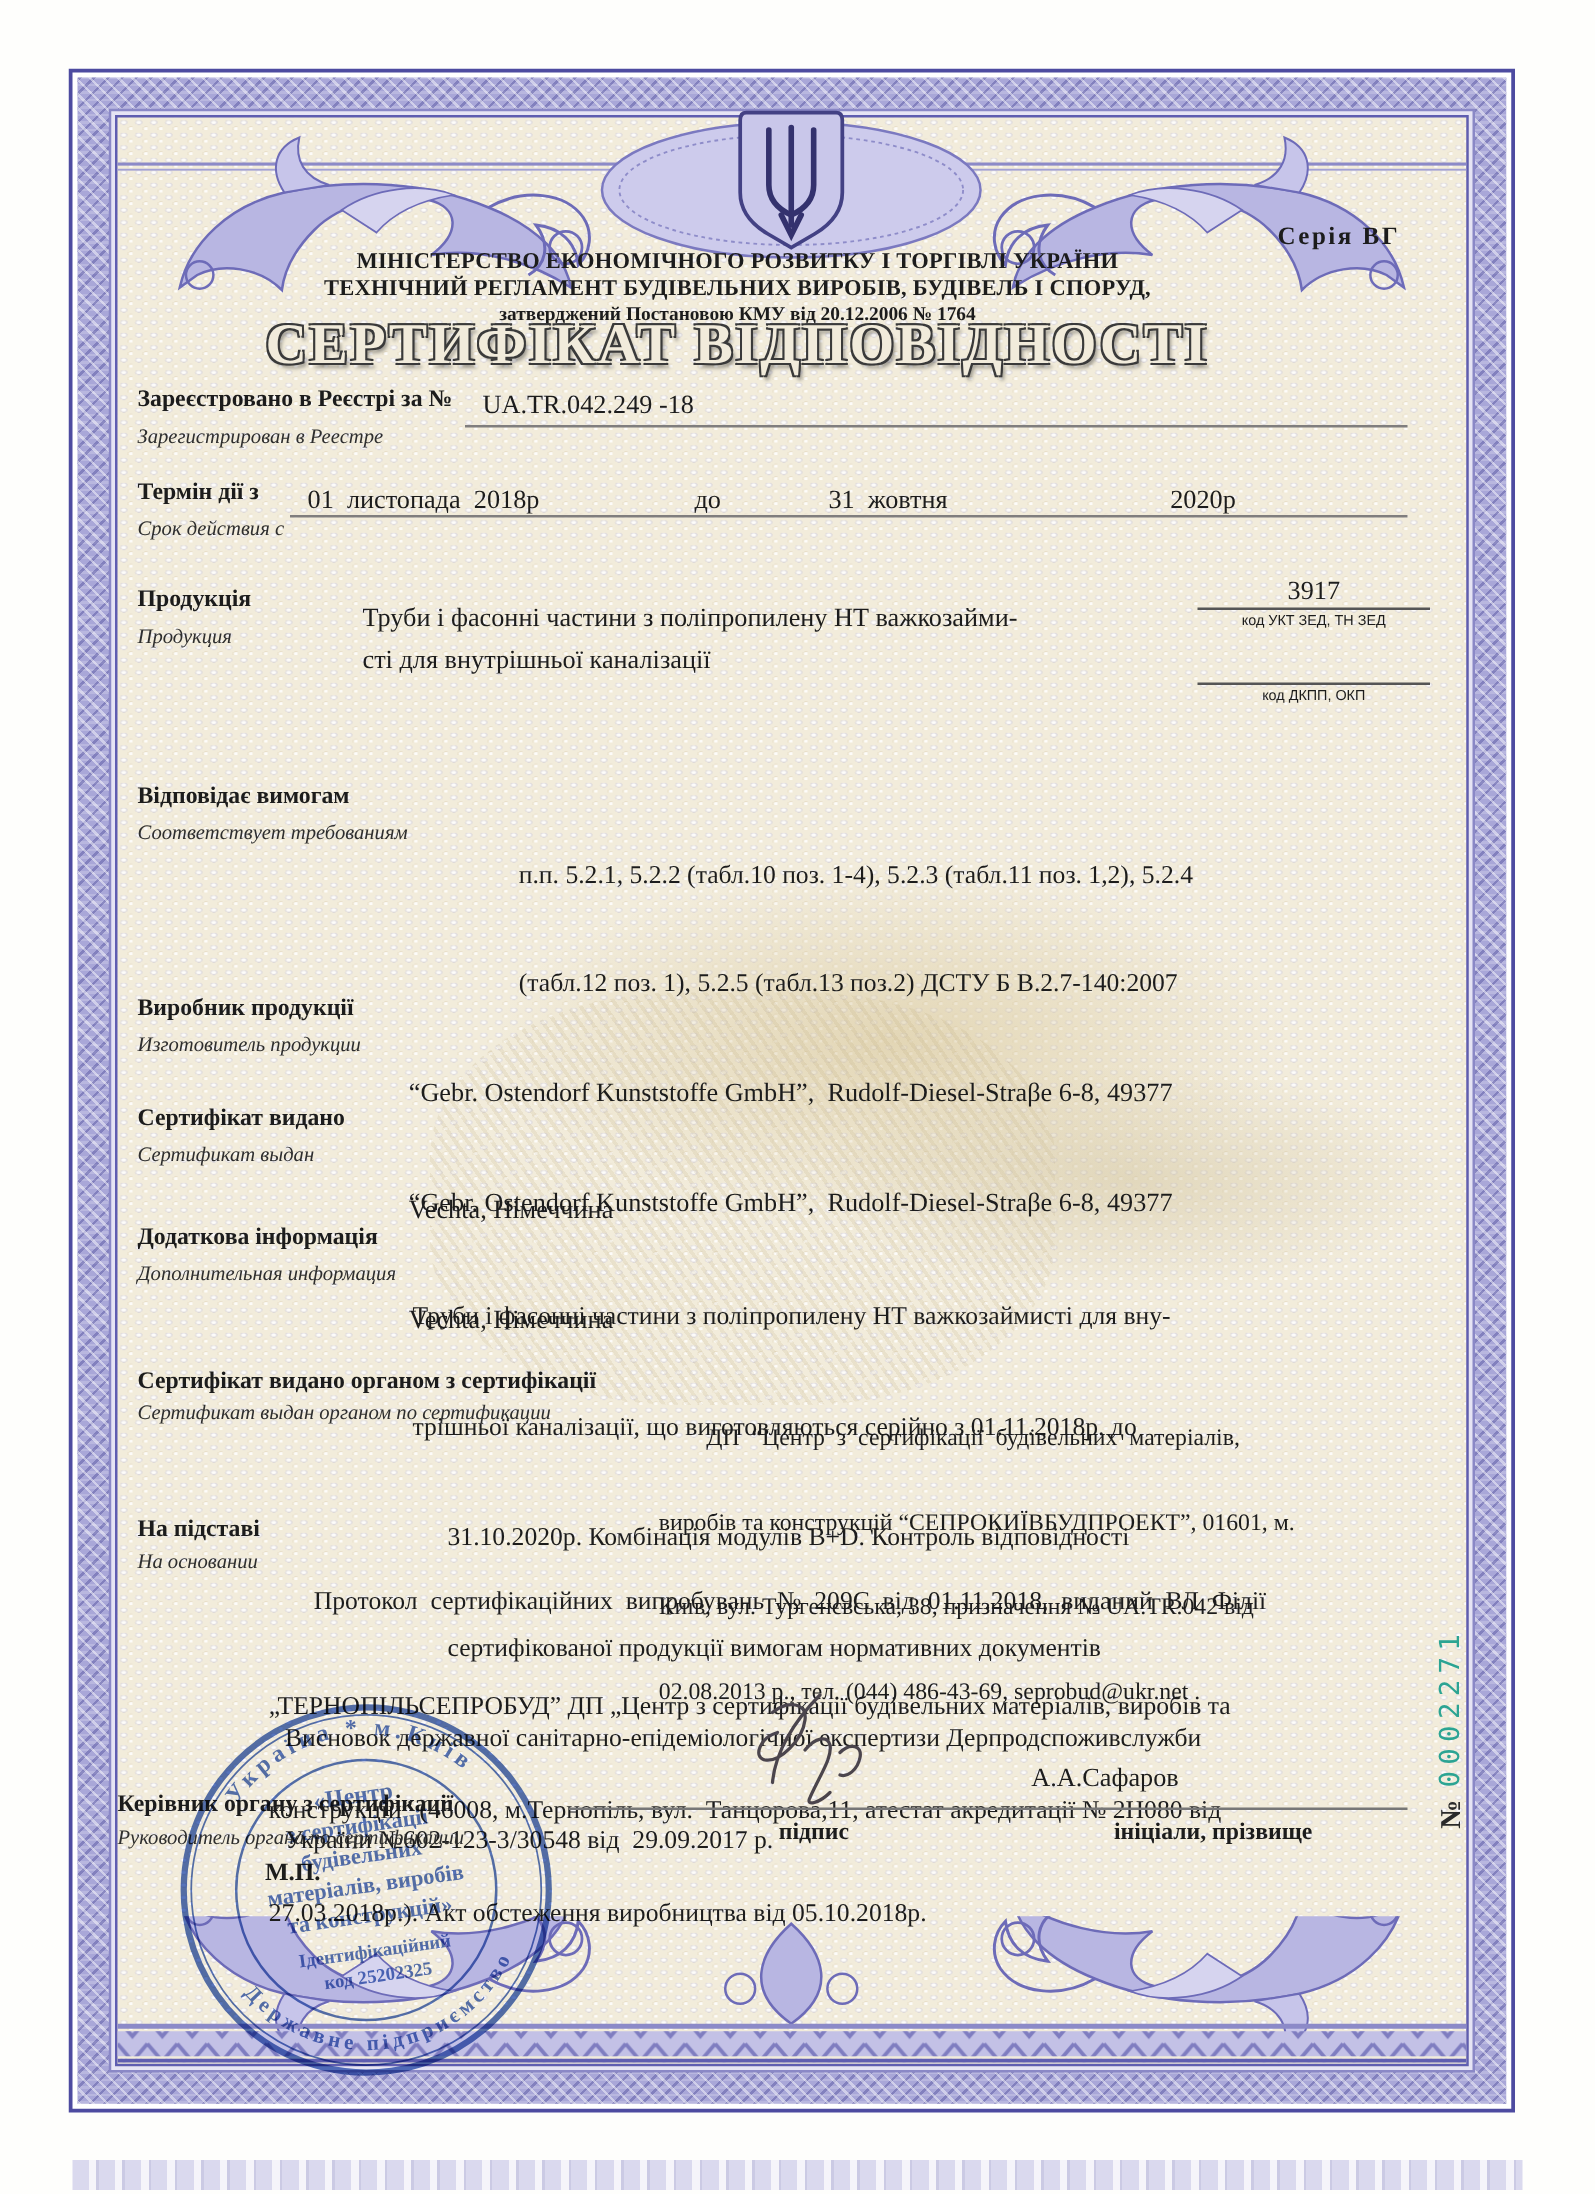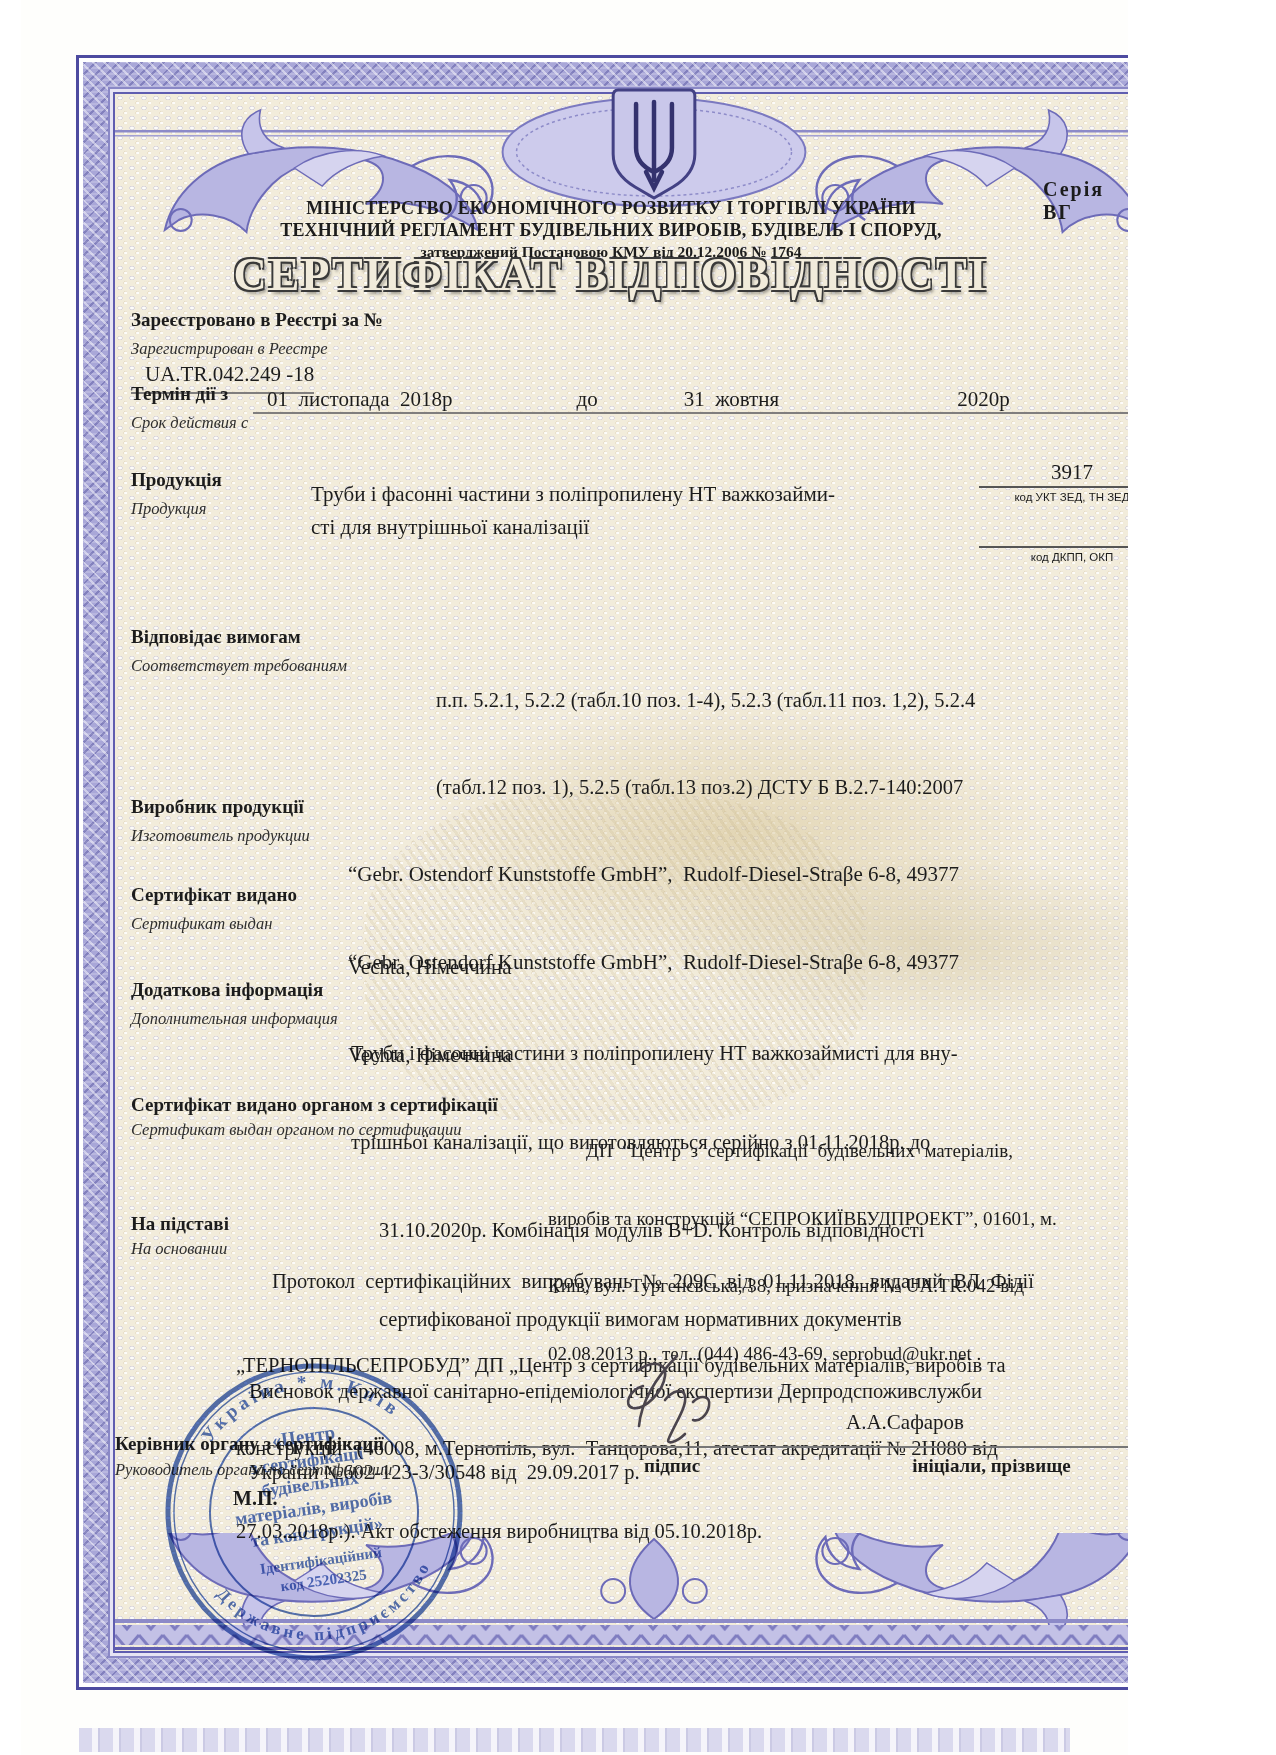--- a/index.html
+++ b/index.html
@@ -1,17 +1,17 @@
 <!DOCTYPE html>
 <html><head>
 <meta charset="utf-8">
 <style>
   * { margin:0; padding:0; box-sizing:border-box; }
   body { background:#ffffff; font-family:"Liberation Serif", serif; color:#1c1c1c; }
-  .page { position:relative; width:1107px; height:1755px; background:#fefefc; overflow:hidden;margin-left:21px; }
+  .page { position:relative; width:1276px; height:1755px; background:#fefefc; overflow:hidden; }
 
   
   .cert { position:absolute; left:55px; top:55px; width:1157px; height:1635px;
           border:3px solid #4d4ba0; background:#fff; }
   .frame-band { position:absolute; inset:4px; background-color:#a9a7d8;
     background-image:
       repeating-linear-gradient(45deg, rgba(255,255,255,.45) 0 2px, transparent 2px 8px),
       repeating-linear-gradient(-45deg, rgba(72,70,150,.40) 0 2px, transparent 2px 8px),
       repeating-linear-gradient(0deg, rgba(255,255,255,.18) 0 2px, transparent 2px 6px); }
   .inner { position:absolute; inset:34px; border:2px solid #5f5db0;
@@ -149,21 +149,21 @@
     <div class="abs series" style="left:1022px; top:178px;">Серія  ВГ</div>
 
     <div class="abs ministry" style="left:170px; top:197px; width:840px;">
       <div class="m1">МІНІСТЕРСТВО ЕКОНОМІЧНОГО РОЗВИТКУ І ТОРГІВЛІ УКРАЇНИ</div>
       <div class="m1">ТЕХНІЧНИЙ РЕГЛАМЕНТ БУДІВЕЛЬНИХ ВИРОБІВ, БУДІВЕЛЬ І СПОРУД,</div>
       <div class="m3">затверджений Постановою КМУ від 20.12.2006 № 1764</div>
     </div>
 
     <div class="abs title" style="left:150px; top:248px; width:880px;">СЕРТИФІКАТ ВІДПОВІДНОСТІ</div>
 
-    <div class="abs row" style="left:110px; top:308px; width:1016px;flex-direction:column;">
+    <div class="abs row" style="left:110px; top:308px; width:1016px;">
       <div style="width:262px;">
         <div class="lbl-ua">Зареєстровано в Реєстрі за №</div>
         <div class="lbl-ru">Зарегистрирован в Реестре</div>
       </div>
       <div class="val u" style="flex:1; padding:0 0 2px 14px; align-self:flex-start; height:34px;">UA.TR.042.249 -18</div>
     </div>
 
     <div class="abs row" style="left:110px; top:382px; width:1016px;">
       <div style="width:122px;">
         <div class="lbl-ua">Термін дії з</div>

